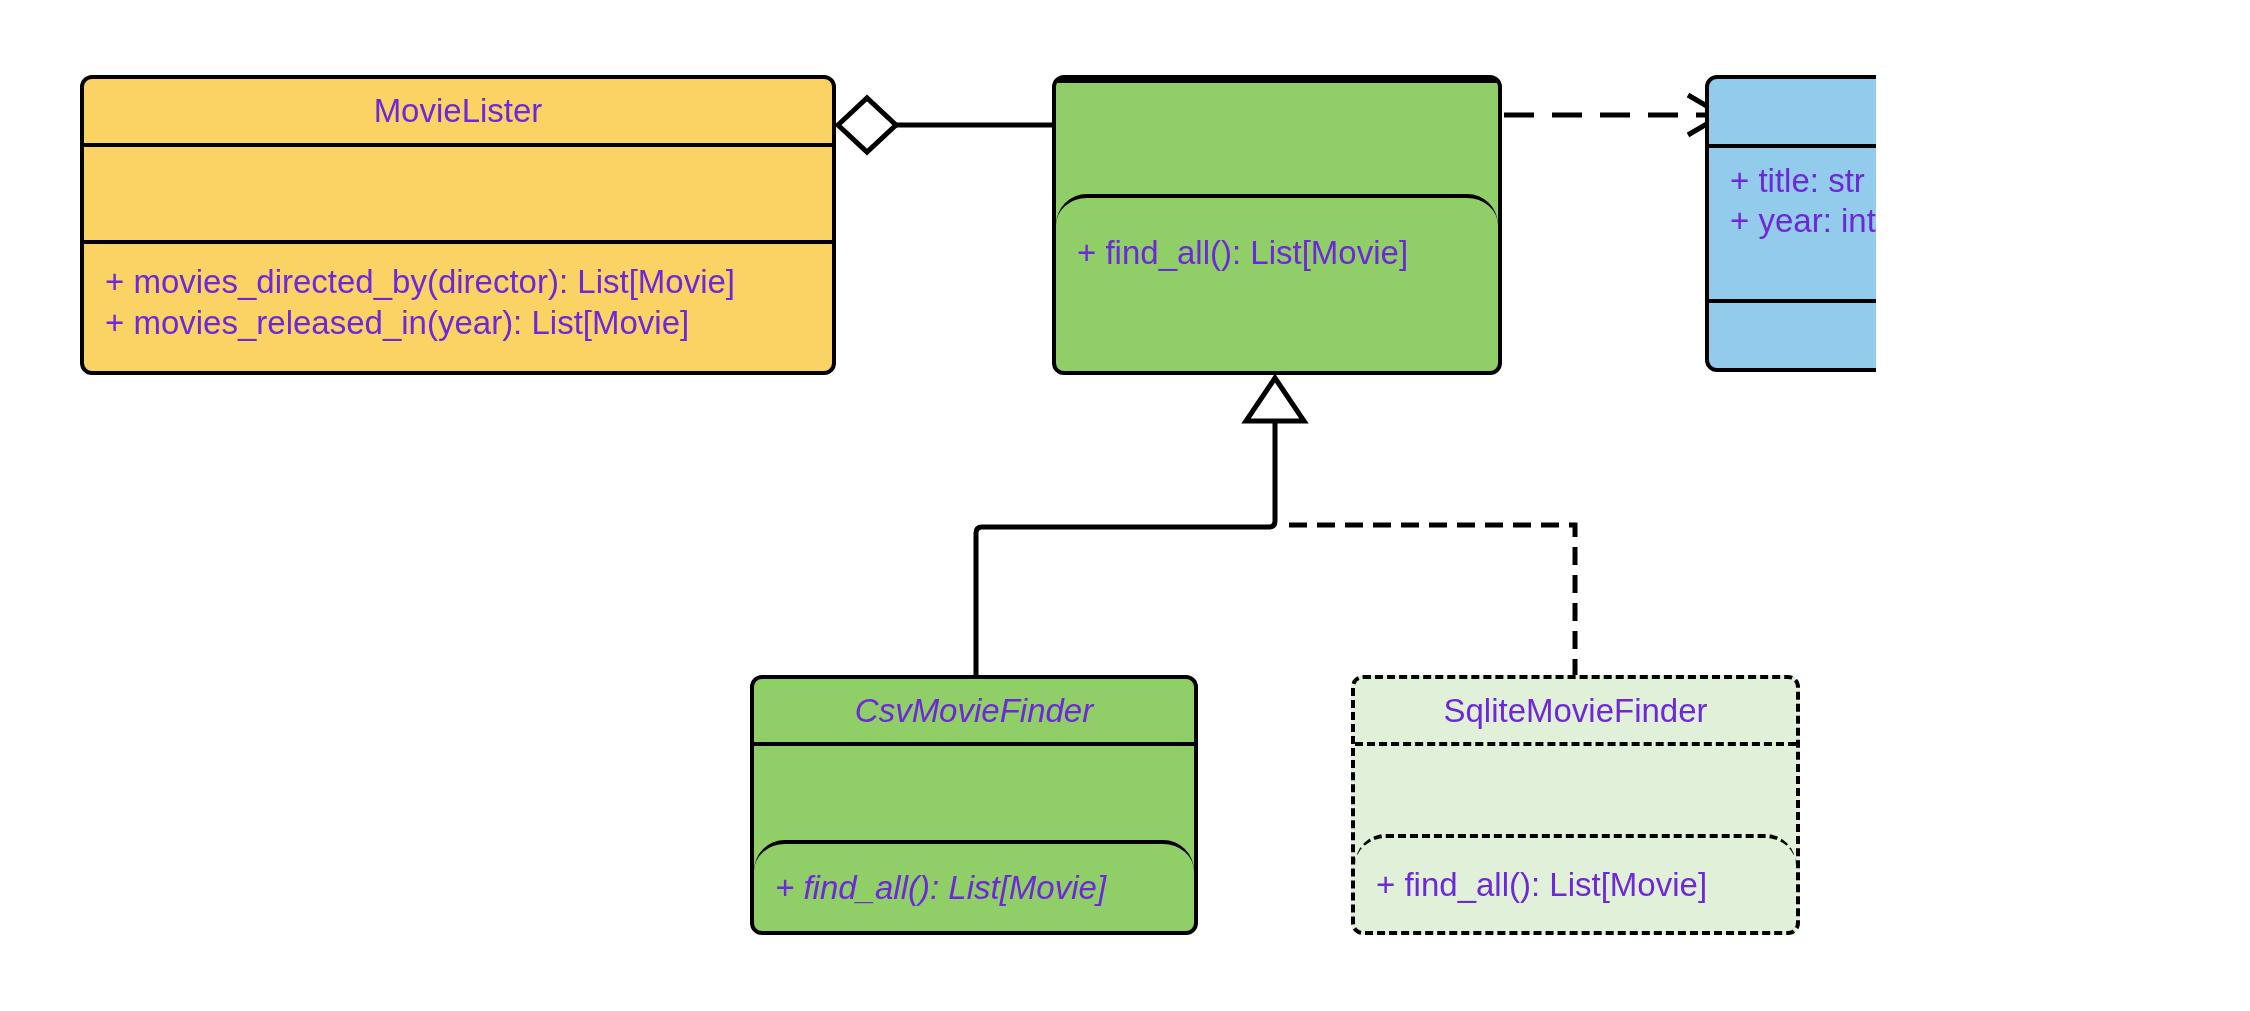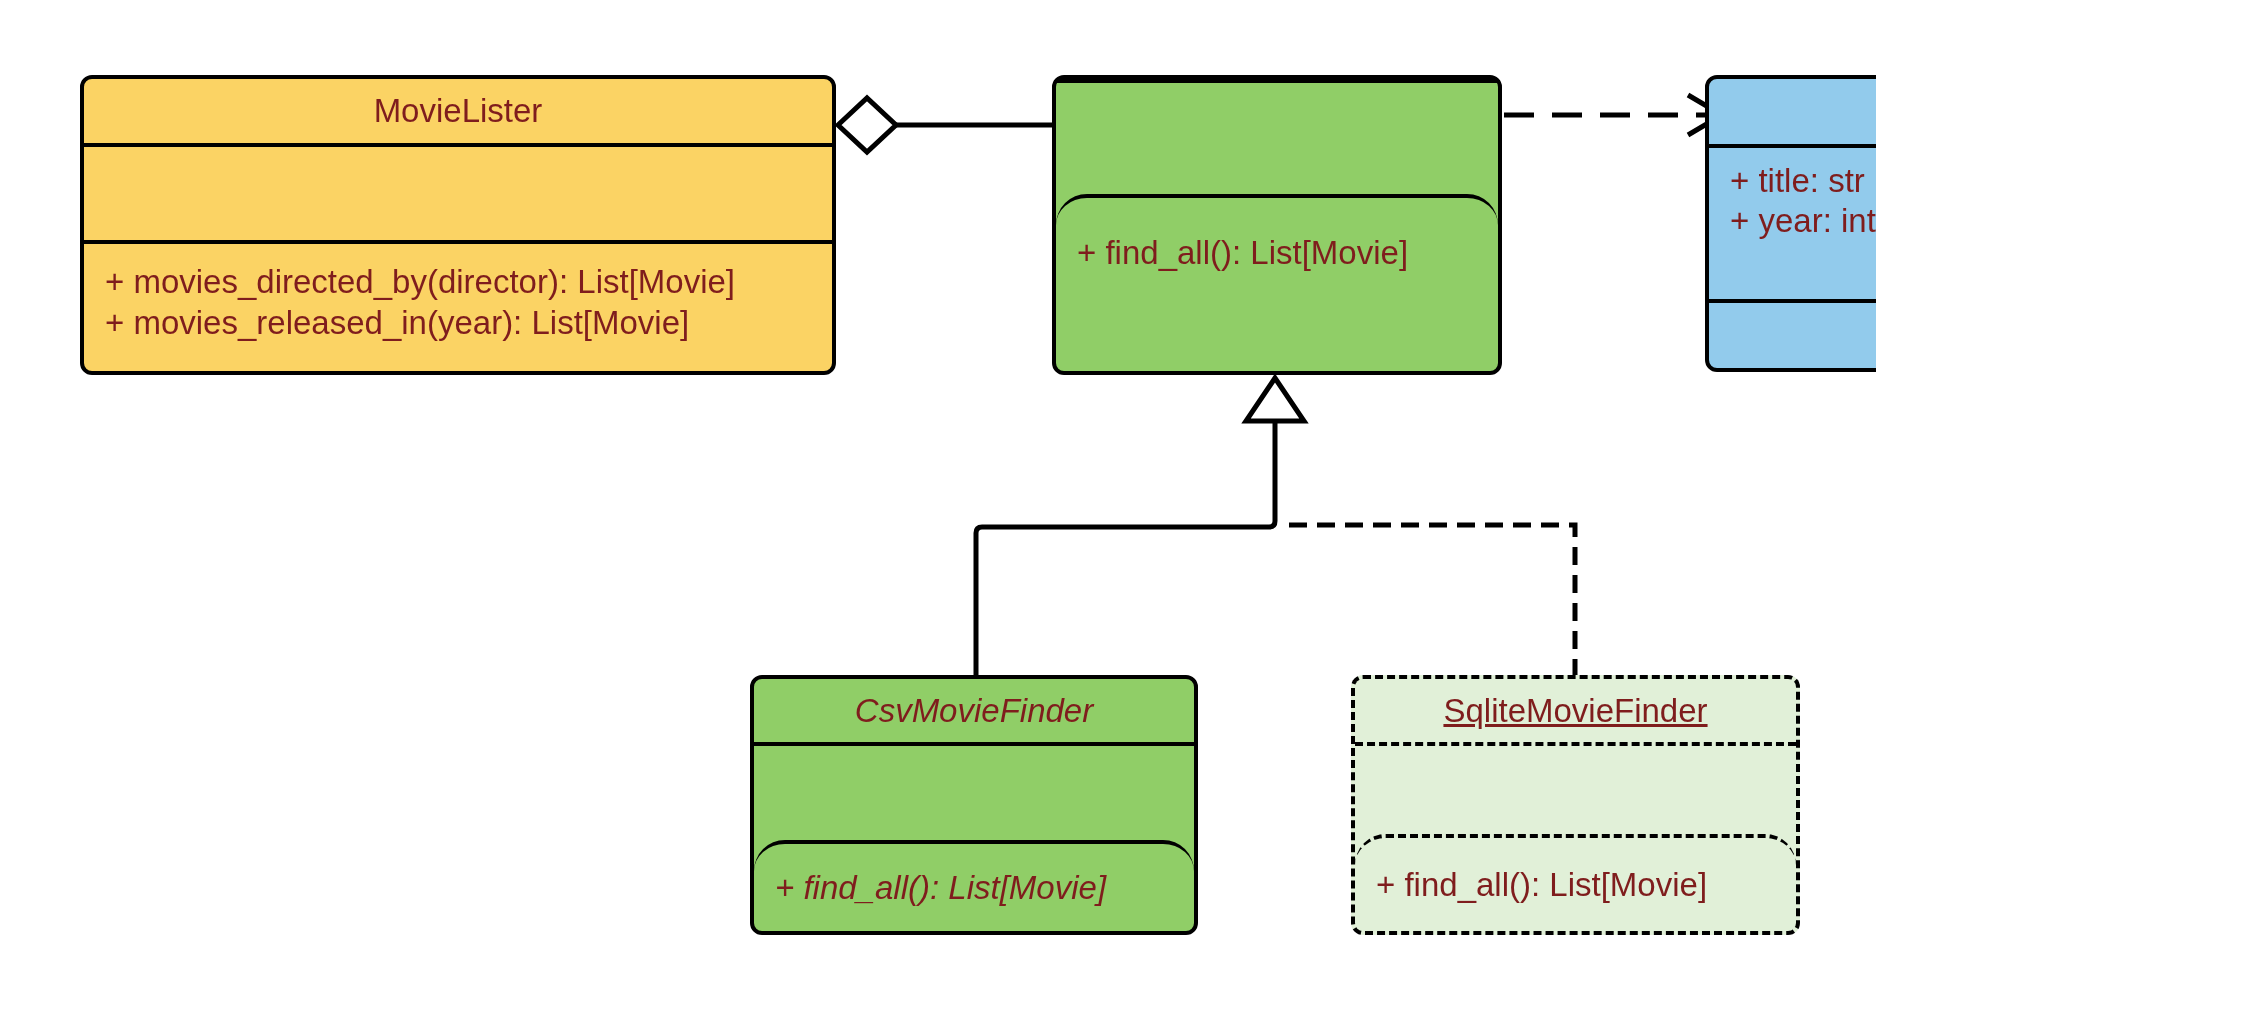--- a/index.html
+++ b/index.html
@@ -7,21 +7,21 @@
     margin: 0;
     padding: 0;
     background: #ffffff;
   }
   .canvas {
     position: relative;
     width: 1876px;
     height: 1011px;
     background: #ffffff;
     font-family: "Liberation Sans", "DejaVu Sans", sans-serif;
-    color: #7f1d1d;
+    color: #6d28d9;
     overflow: hidden;
   }
   .connectors {
     position: absolute;
     left: 0; top: 0;
     width: 2250px;
     height: 1011px;
   }
   .uml-class {
     position: absolute;
@@ -80,21 +80,21 @@
   #cls-movie .methods { height: 69px; }
 
   
   #cls-csvmoviefinder { left: 750px; top: 675px; width: 448px; height: 260px; }
   #cls-csvmoviefinder .cls-title { height: 63px; line-height: 63px; }
   #cls-csvmoviefinder .attrs   { height: 98px; }
   #cls-csvmoviefinder .methods { height: 91px; }
 
   
   #cls-sqlitemoviefinder { left: 1351px; top: 675px; width: 449px; height: 260px; }
-  #cls-sqlitemoviefinder .cls-title { height: 63px; line-height: 63px; text-decoration: underline; }
+  #cls-sqlitemoviefinder .cls-title { height: 63px; line-height: 63px; }
   #cls-sqlitemoviefinder .attrs   { height: 92px; }
   #cls-sqlitemoviefinder .methods { height: 97px; }
 </style>
 </head>
 <body>
 
 <div class="canvas">
 
   <svg class="connectors" width="2250" height="1011" viewBox="0 0 2250 1011" xmlns="http://www.w3.org/2000/svg">
 

